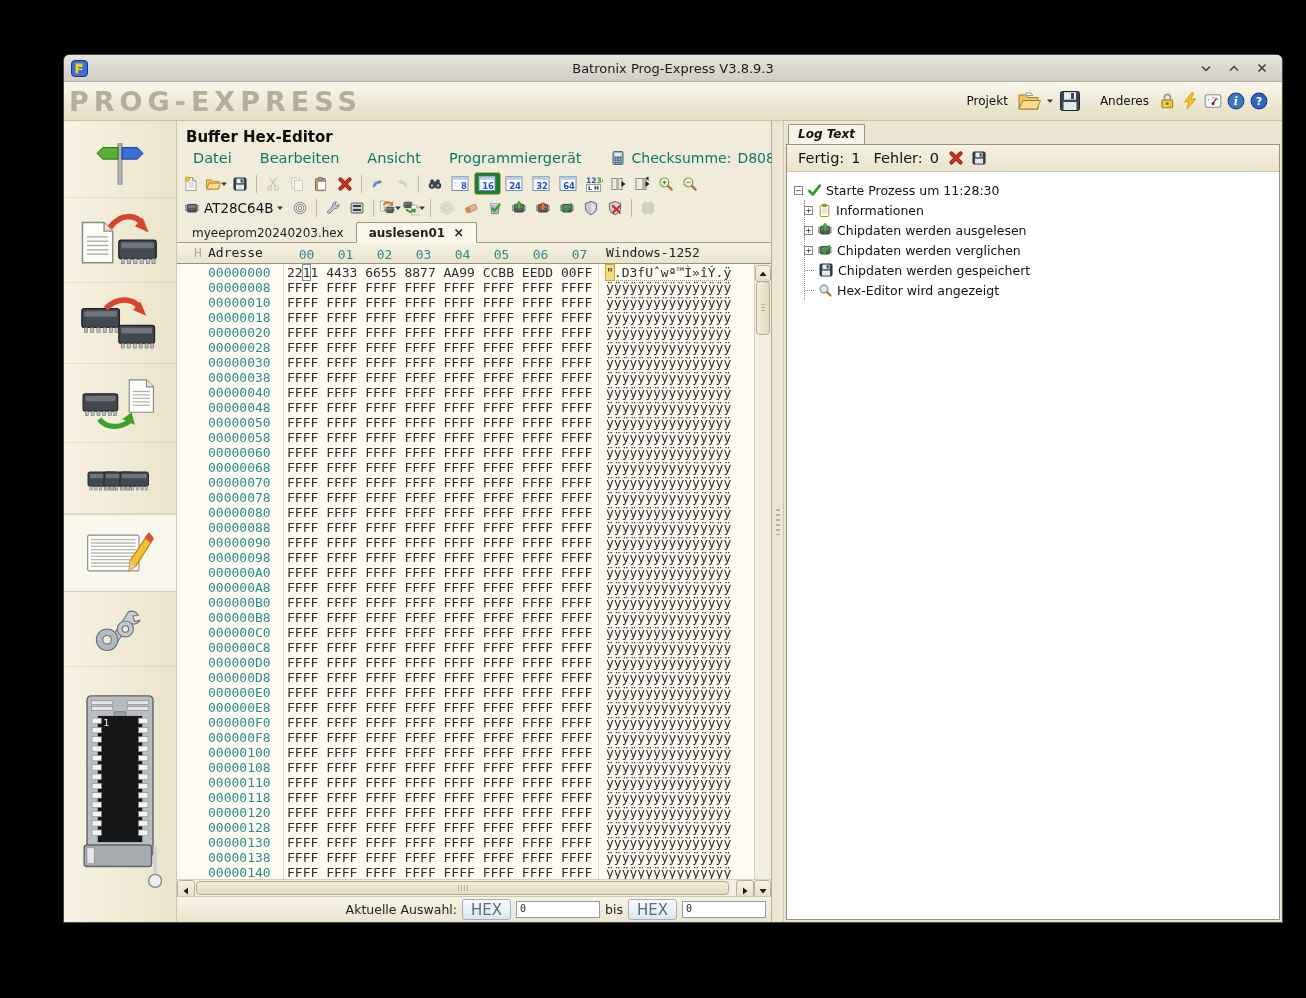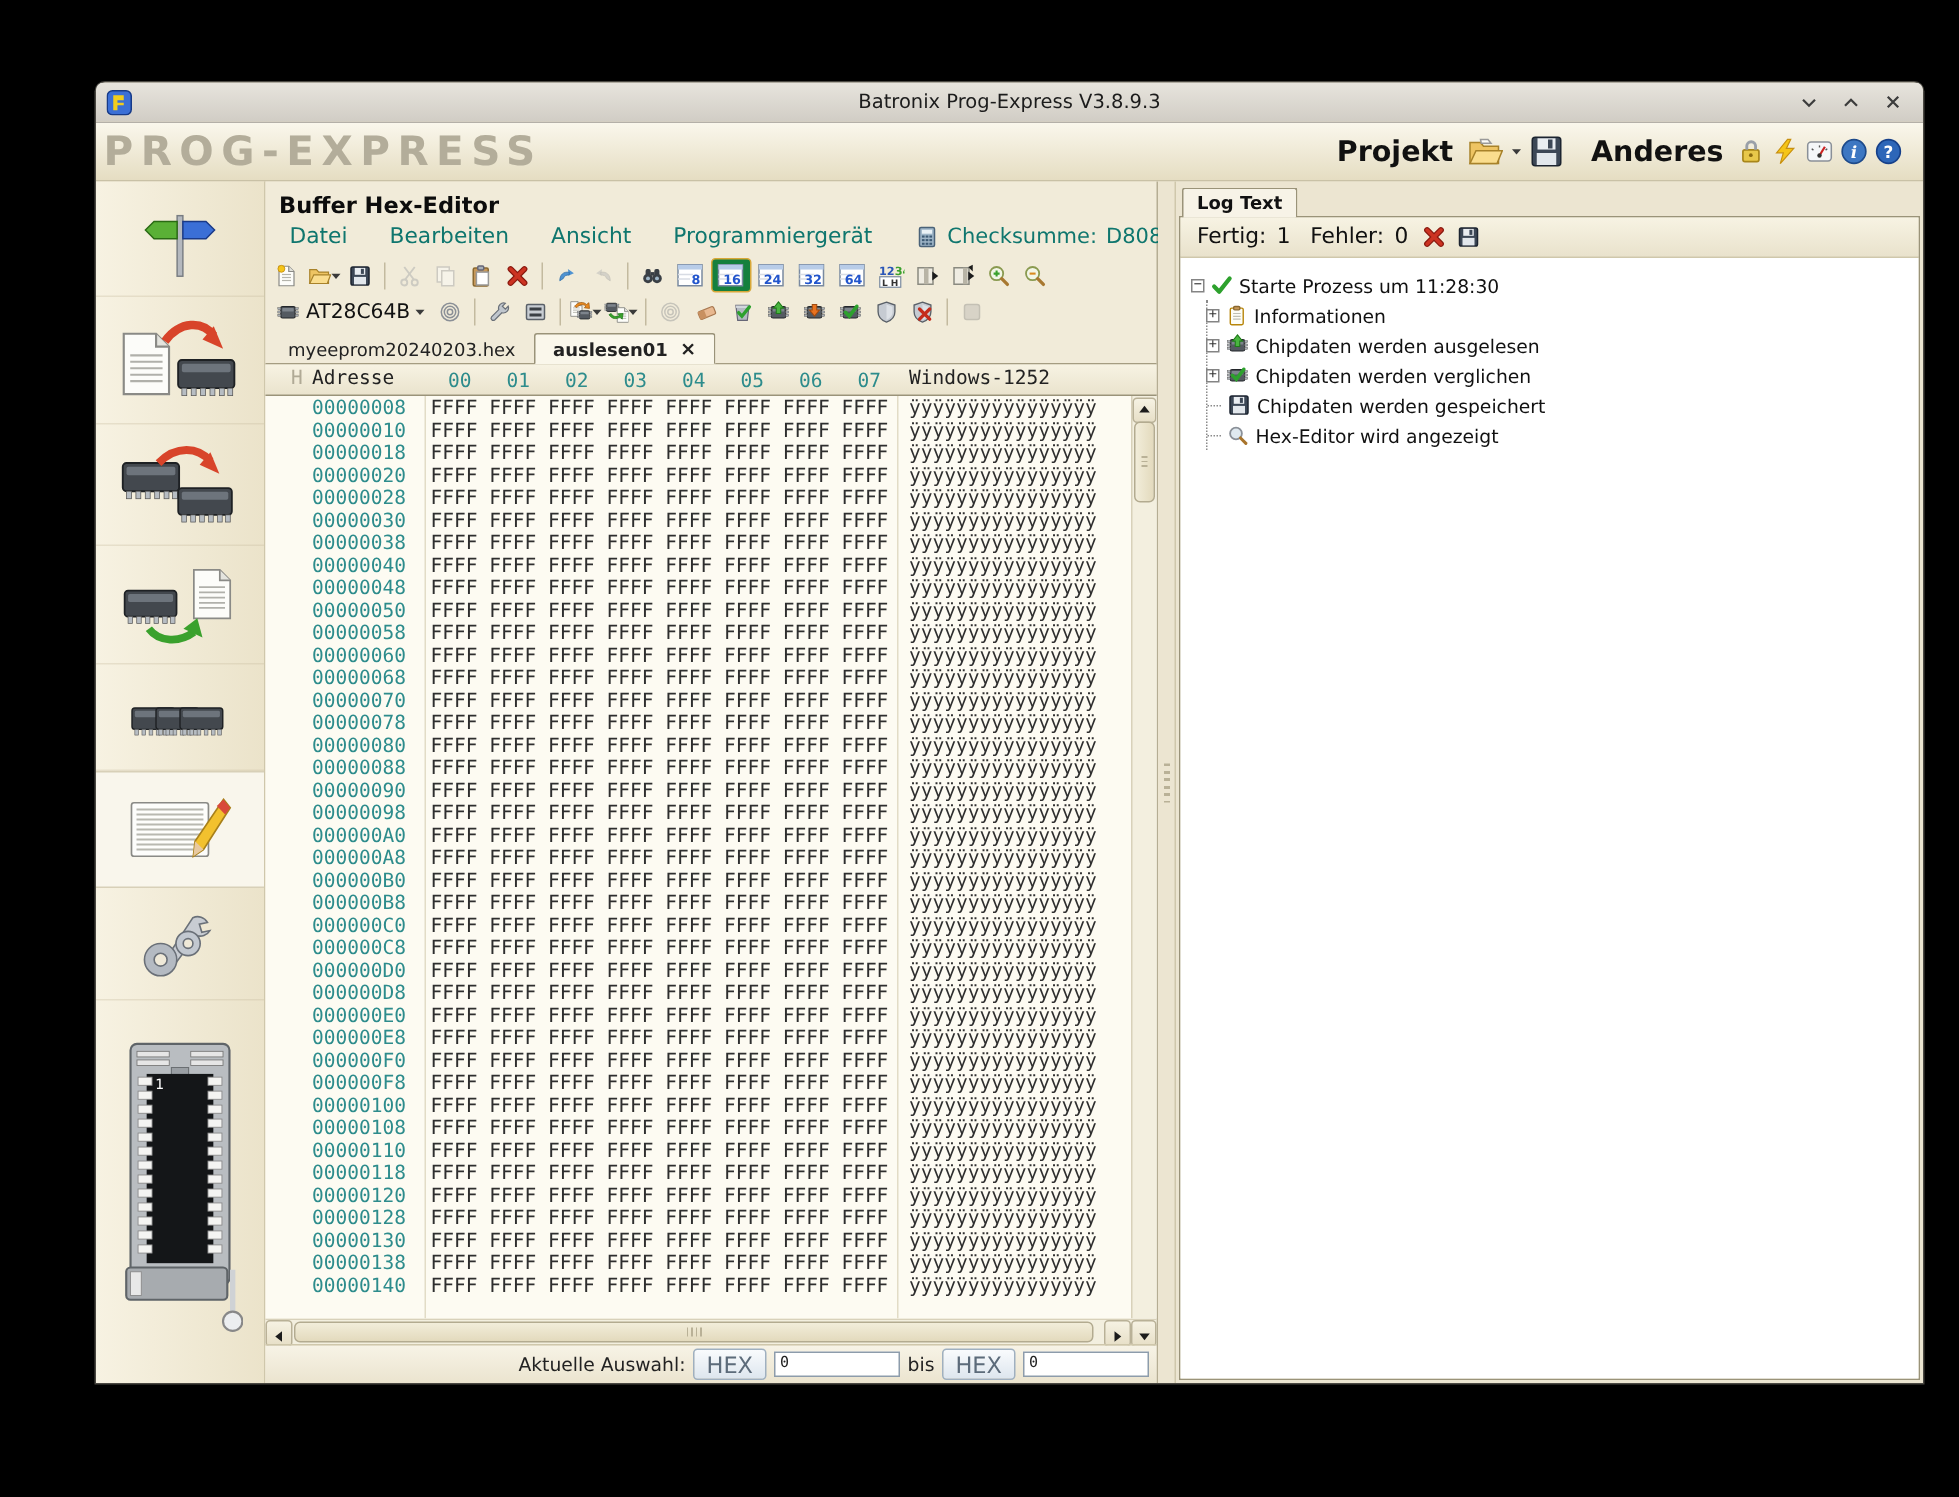--- a/index.html
+++ b/index.html
@@ -11,21 +11,21 @@
     display:flex;align-items:center;position:relative;border-bottom:1px solid #b4b0a8;flex:none;}
   .appicon{margin-left:7px;display:flex;z-index:1;}
   .title{position:absolute;left:0;right:0;text-align:center;font-size:13px;color:#1c1c1c;}
   .wctl{margin-left:auto;display:flex;gap:16px;padding-right:14px;z-index:1;align-items:center;}
   .wctl span{display:flex;cursor:default;}
   
   .logoband{height:38px;background:linear-gradient(#faf7ec,#e5ddc2);display:flex;align-items:center;
     border-bottom:1px solid #c9c1a6;flex:none;}
   .logo{font-size:27px;font-weight:bold;letter-spacing:5px;color:#b3ad9a;margin-left:5px;}
   .bandright{margin-left:auto;display:flex;align-items:center;gap:5px;padding-right:14px;}
-  .bandlabel{font-weight:bold;font-size:19px;color:#111;margin:0 4px 0 14px;}
+  .bandlabel{font-weight:normal;font-size:12px;color:#111;margin:0 4px 0 14px;}
   .bico{display:flex;align-items:center;}
   
   .wbody{flex:1;display:flex;min-height:0;}
   .sidebar{width:112px;background:linear-gradient(90deg,#f7f2e2,#ebe3ca);border-right:1px solid #cfc7ab;
     display:flex;flex-direction:column;align-items:center;padding-top:8px;flex:none;}
   .sbitem{width:100%;display:flex;justify-content:center;padding:9px 0;border-bottom:1px solid rgba(200,190,160,.35);}
   .sbitem.sel{background:#f9f6ec;border-top:1px solid #d8d0b8;border-bottom:1px solid #d8d0b8;}
   .socketwrap{margin-top:26px;}
   
   .hexpanel{width:594px;display:flex;flex-direction:column;background:#f1ebd9;
@@ -92,21 +92,21 @@
   .hexbtn{font-size:15px;color:#5c6b7a;background:linear-gradient(#f9fbfd,#dde6ee);border:1px solid #9fb0c0;
     border-radius:3px;padding:0 8px;height:19px;display:flex;align-items:center;}
   .selinput{width:84px;height:17px;border:1px solid #8d9cab;background:#fff;font-size:10px;line-height:11px;
     padding:1px 0 0 3px;font-family:"DejaVu Sans Mono",monospace;color:#222;box-sizing:border-box;}
   
   .splitter{width:11px;background:#ece5d1;position:relative;border-right:1px solid #cfc7ab;flex:none;}
   .splitgrip{position:absolute;left:50%;top:50%;width:4px;height:26px;transform:translate(-50%,-50%);
     background:repeating-linear-gradient(#b9b197 0 2px,transparent 2px 5px);}
   
   .logpanel{flex:1;display:flex;flex-direction:column;background:#ece5d1;min-width:0;padding:2px 2px 2px 2px;}
-  .logtabrow{height:21px;display:flex;align-items:flex-end;padding-left:2px;}
+  .logtabrow{height:21px;display:flex;align-items:center;padding-left:2px;font-style:italic;}
   .logtab{background:#f7f3e7;border:1px solid #9a9379;border-bottom:none;font-size:12px;font-weight:bold;
     padding:2px 9px 3px;border-radius:2px 2px 0 0;margin-bottom:-1px;z-index:1;color:#111;}
   .logbox{flex:1;border:1px solid #9a9379;display:flex;flex-direction:column;min-height:0;}
   .logstatus{height:26px;background:linear-gradient(#f7f3e3,#e9e2cc);border-bottom:1px solid #cfc7ab;
     display:flex;align-items:center;gap:7px;padding-left:11px;font-size:14.5px;color:#111;flex:none;}
   .logtree{flex:1;background:#fff;padding:8px 0 0 7px;font-size:12.5px;color:#111;overflow:hidden;}
   .troot{display:flex;align-items:center;gap:4px;height:20px;}
   .tchildren{margin-left:10px;border-left:1px dotted #8a8a8a;}
   .tchild{display:flex;align-items:center;gap:4px;height:20px;}
   .stub{width:9px;height:0;border-top:1px dotted #8a8a8a;flex:none;}
@@ -917,20 +917,21 @@
             <span class="gh-col" style="left: 344px; color: rgb(45, 140, 140);">06</span>
             <span class="gh-col" style="left: 383px; color: rgb(45, 140, 140);">07</span>
           </span>
         <span class="gh-enc">Windows-1252</span>
       </div>
 
       <div class="grid">
         <div class="vline" style="left:106px"></div>
         <div class="vline" style="left:421px"></div>
         <div class="gridrows" id="hexrows">
+            <div class="hrow"><span class="addr">00000000</span><span class="hx">22<span class="cur">1</span>1 4433 6655 8877 AA99 CCBB EEDD 00FF</span><span class="asc first"><span class="acur">"</span>.D3fUˆwª™Ì»îÝ.ÿ</span></div>
             <div class="hrow"><span class="addr">00000008</span><span class="hx">FFFF FFFF FFFF FFFF FFFF FFFF FFFF FFFF</span><span class="asc">ÿÿÿÿÿÿÿÿÿÿÿÿÿÿÿÿ</span></div>
             <div class="hrow"><span class="addr">00000010</span><span class="hx">FFFF FFFF FFFF FFFF FFFF FFFF FFFF FFFF</span><span class="asc">ÿÿÿÿÿÿÿÿÿÿÿÿÿÿÿÿ</span></div>
             <div class="hrow"><span class="addr">00000018</span><span class="hx">FFFF FFFF FFFF FFFF FFFF FFFF FFFF FFFF</span><span class="asc">ÿÿÿÿÿÿÿÿÿÿÿÿÿÿÿÿ</span></div>
             <div class="hrow"><span class="addr">00000020</span><span class="hx">FFFF FFFF FFFF FFFF FFFF FFFF FFFF FFFF</span><span class="asc">ÿÿÿÿÿÿÿÿÿÿÿÿÿÿÿÿ</span></div>
             <div class="hrow"><span class="addr">00000028</span><span class="hx">FFFF FFFF FFFF FFFF FFFF FFFF FFFF FFFF</span><span class="asc">ÿÿÿÿÿÿÿÿÿÿÿÿÿÿÿÿ</span></div>
             <div class="hrow"><span class="addr">00000030</span><span class="hx">FFFF FFFF FFFF FFFF FFFF FFFF FFFF FFFF</span><span class="asc">ÿÿÿÿÿÿÿÿÿÿÿÿÿÿÿÿ</span></div>
             <div class="hrow"><span class="addr">00000038</span><span class="hx">FFFF FFFF FFFF FFFF FFFF FFFF FFFF FFFF</span><span class="asc">ÿÿÿÿÿÿÿÿÿÿÿÿÿÿÿÿ</span></div>
             <div class="hrow"><span class="addr">00000040</span><span class="hx">FFFF FFFF FFFF FFFF FFFF FFFF FFFF FFFF</span><span class="asc">ÿÿÿÿÿÿÿÿÿÿÿÿÿÿÿÿ</span></div>
             <div class="hrow"><span class="addr">00000048</span><span class="hx">FFFF FFFF FFFF FFFF FFFF FFFF FFFF FFFF</span><span class="asc">ÿÿÿÿÿÿÿÿÿÿÿÿÿÿÿÿ</span></div>
             <div class="hrow"><span class="addr">00000050</span><span class="hx">FFFF FFFF FFFF FFFF FFFF FFFF FFFF FFFF</span><span class="asc">ÿÿÿÿÿÿÿÿÿÿÿÿÿÿÿÿ</span></div>

